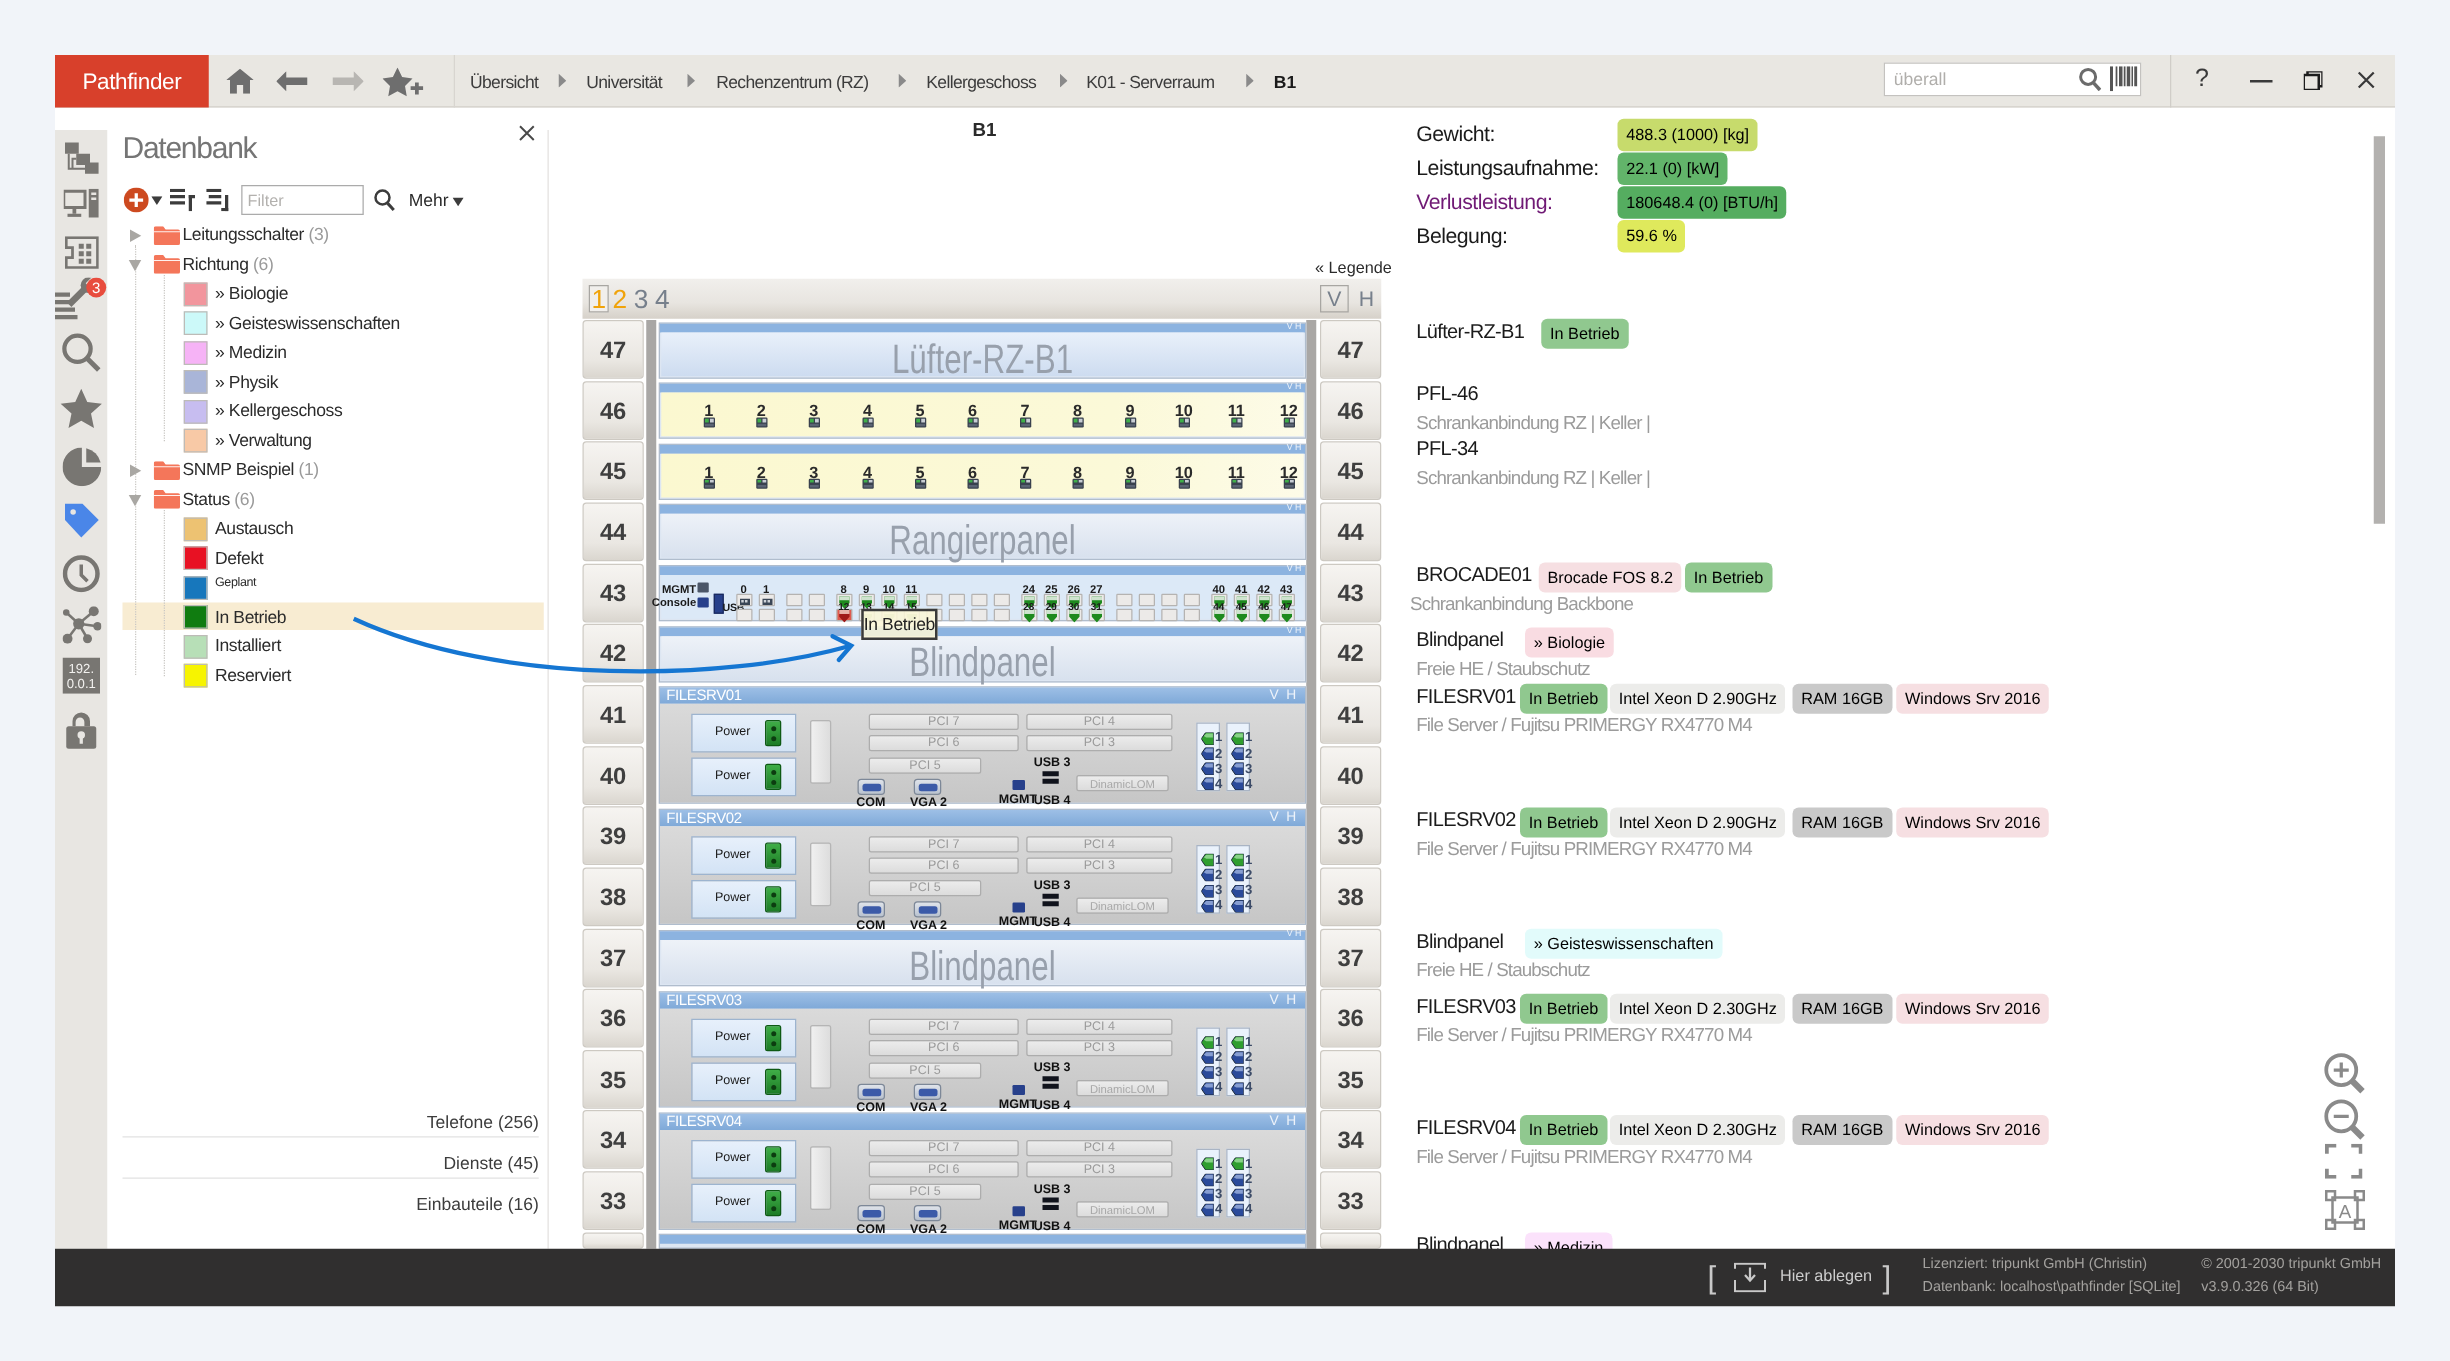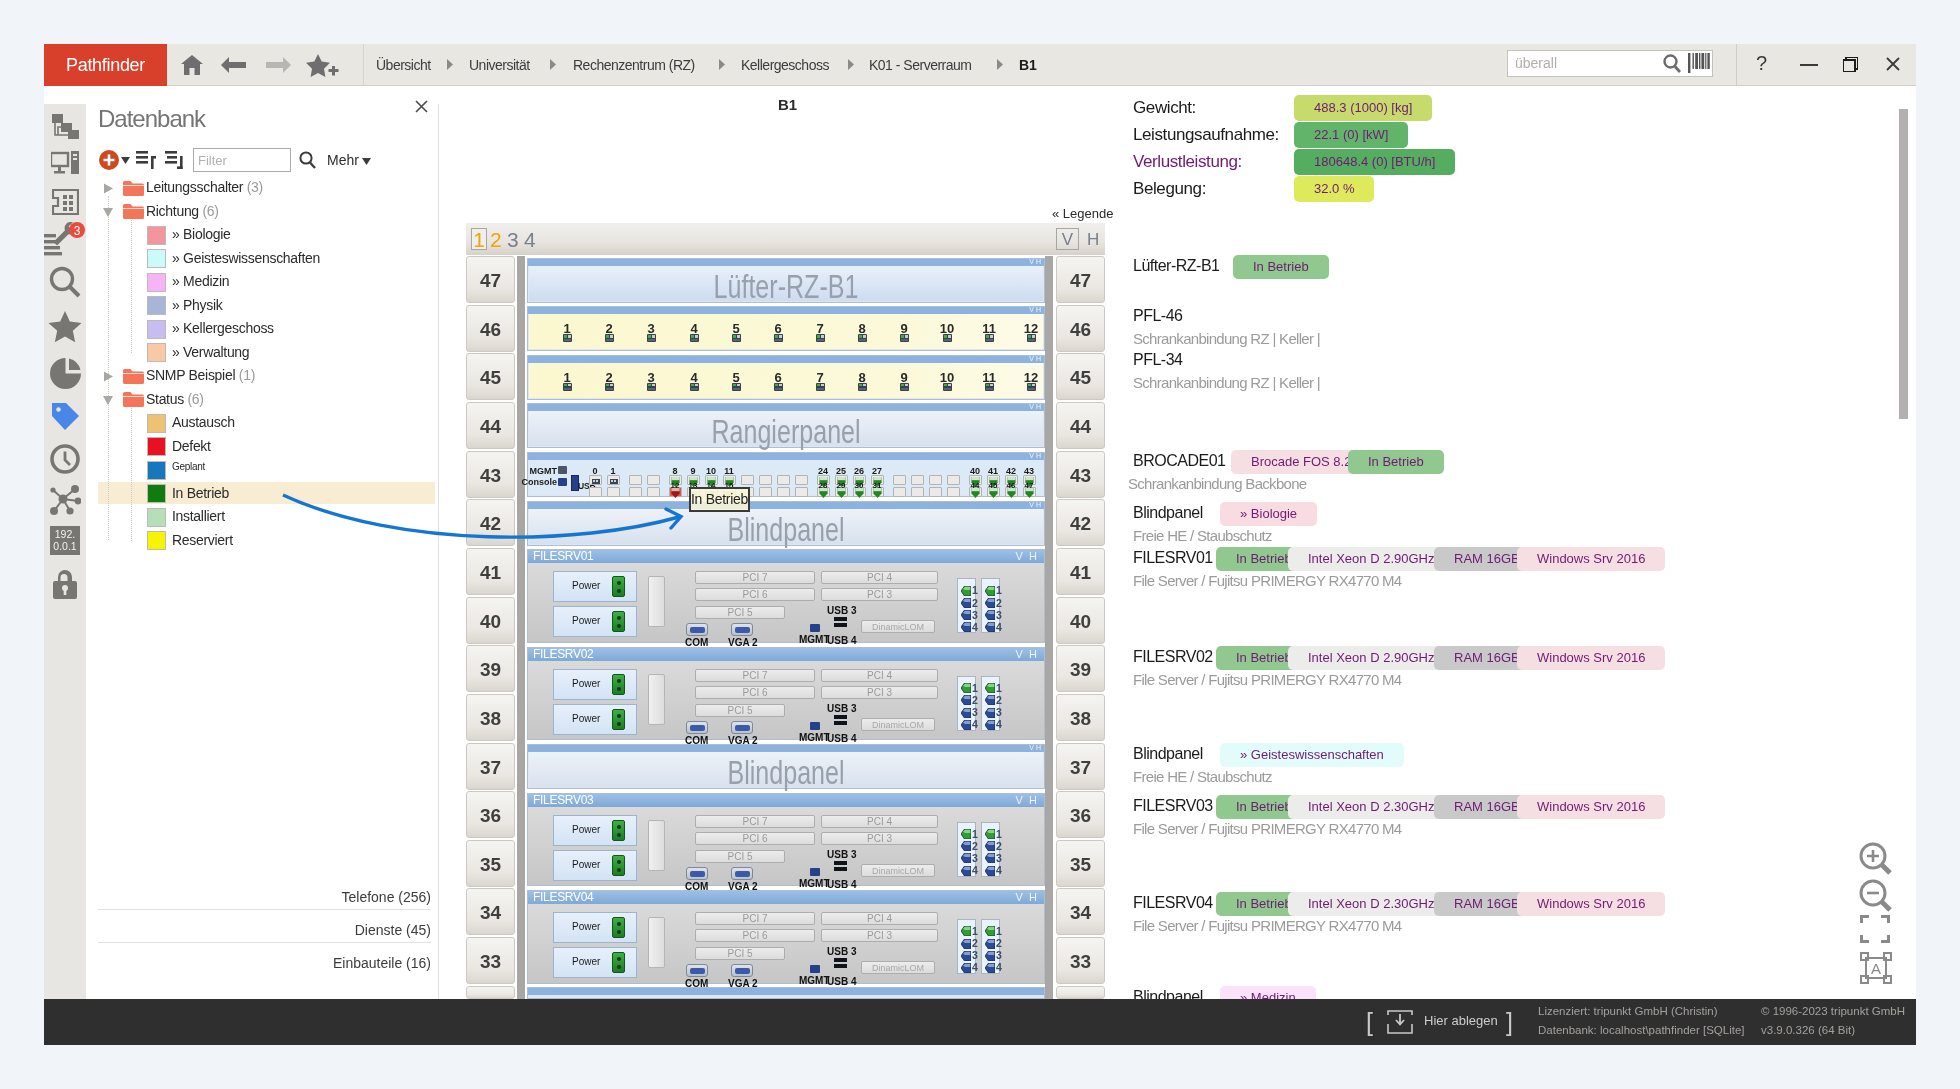--- a/index.html
+++ b/index.html
@@ -1,16 +1,16 @@
 <!DOCTYPE html>
 <html><head><meta charset="utf-8"><style>
 *{margin:0;padding:0;box-sizing:border-box;}
 html,body{width:1960px;height:1089px;background:#f1f4f9;font-family:"Liberation Sans",sans-serif;overflow:hidden;}
 .abs{position:absolute;}
-.badge{position:absolute;border-radius:5px;font-size:13px;line-height:24px;height:24px;padding:0 20px;color:#701a75;white-space:nowrap;}
+.badge{position:absolute;border-radius:5px;font-size:13px;line-height:24px;height:24px;padding:0 7px;color:#000000;white-space:nowrap;}
 .etitle{position:absolute;font-size:16px;letter-spacing:-0.5px;color:#1b1b1b;white-space:nowrap;}
 .esub{position:absolute;font-size:15px;letter-spacing:-0.7px;color:#9b9b9b;white-space:nowrap;}
 .ucell{position:absolute;background:linear-gradient(#f6f4f1,#eae7e2 70%,#dad6cf);border:1px solid #cdc9c2;border-radius:3px;color:#3f3f3f;font-weight:bold;font-size:19px;text-align:center;}
 .bigname{position:absolute;left:0;right:0;text-align:center;color:#98a0ac;font-size:33px;transform:scaleX(0.76);}
 .pcibox{position:absolute;background:linear-gradient(#ececec,#dcdcdc);border:1px solid #adadad;color:#9a9a9a;font-size:10px;text-align:center;border-radius:2px;}
 .psq{position:absolute;width:13px;height:10px;background:#eceae8;border:1px solid #b5b3b1;border-radius:1px;}
 </style></head><body>
 
 <div style="position:absolute;left:44px;top:44px;width:1872px;height:1001px;background:#fff;"></div>
 <div style="position:absolute;left:44px;top:44px;width:1872px;height:42px;background:#e9e7e2;border-bottom:1px solid #d2cfc9;"></div>
@@ -1034,21 +1034,21 @@
 <path d="M386 22 L401 29.5 L391 41" fill="none" stroke="#1576d2" stroke-width="3.4" stroke-linecap="round" stroke-linejoin="miter"></path>
   </svg>
 <div style="position:absolute;left:689px;top:487px;width:61px;height:25px;background:rgba(250,246,215,0.88);border:2px solid #3a3a3a;font-size:14px;letter-spacing:-0.3px;color:#222;text-align:center;line-height:21px;white-space:nowrap;z-index:7;">In Betrieb</div>
 <div style="position:absolute;left:1133px;top:98px;font-size:17px;letter-spacing:-0.4px;color:#1b1b1b;">Gewicht:</div>
 <div class="badge" style="position:absolute;left:1294px;top:95px;background:#c7db6c;height:26px;line-height:26px;">488.3 (1000) [kg]</div>
 <div style="position:absolute;left:1133px;top:125px;font-size:17px;letter-spacing:-0.4px;color:#1b1b1b;">Leistungsaufnahme:</div>
 <div class="badge" style="position:absolute;left:1294px;top:122px;background:#62b46a;height:26px;line-height:26px;">22.1 (0) [kW]</div>
 <div style="position:absolute;left:1133px;top:152px;font-size:17px;letter-spacing:-0.4px;color:#701a75;">Verlustleistung:</div>
 <div class="badge" style="position:absolute;left:1294px;top:149px;background:#55ad60;height:26px;line-height:26px;text-align:center;">180648.4 (0) [BTU/h]</div>
 <div style="position:absolute;left:1133px;top:179px;font-size:17px;letter-spacing:-0.4px;color:#1b1b1b;">Belegung:</div>
-<div class="badge" style="position:absolute;left:1294px;top:176px;background:#dfe95c;height:26px;line-height:26px;">32.0 %</div>
+<div class="badge" style="position:absolute;left:1294px;top:176px;background:#dfe95c;height:26px;line-height:26px;">59.6 %</div>
 <div class="etitle" style="position:absolute;left:1133px;top:257px;">Lüfter-RZ-B1</div>
 <div class="badge" style="position:absolute;left:1233px;top:255px;background:#90c88f;">In Betrieb</div>
 <div class="etitle" style="position:absolute;left:1133px;top:307px;">PFL-46</div>
 <div class="esub" style="position:absolute;left:1133px;top:330px;">Schrankanbindung RZ | Keller |</div>
 <div class="etitle" style="position:absolute;left:1133px;top:351px;">PFL-34</div>
 <div class="esub" style="position:absolute;left:1133px;top:374px;">Schrankanbindung RZ | Keller |</div>
 <div class="etitle" style="position:absolute;left:1133px;top:452px;">BROCADE01</div>
 <div class="esub" style="position:absolute;left:1128px;top:475px;">Schrankanbindung Backbone</div>
 <div class="badge" style="position:absolute;left:1231px;top:450px;background:#f6dfe2;">Brocade FOS 8.2</div>
 <div class="badge" style="position:absolute;left:1348px;top:450px;background:#90c88f;">In Betrieb</div>
@@ -1115,13 +1115,13 @@
 <svg class="abs" style="left:1387px;top:1010px" width="26" height="24" viewBox="0 0 26 24">
 <g stroke="#c9c9c9" stroke-width="1.6" fill="none">
       <path d="M1 5 L1 1 L25 1 L25 5 M1 14 L1 23 L25 23 L25 14"></path>
     </g>
 <path d="M13 4 L13 13 M9 10 L13 14.5 L17 10" stroke="#c9c9c9" stroke-width="1.8" fill="none"></path>
   </svg>
 <div style="position:absolute;left:1424px;top:1013px;font-size:13px;color:#cdcdcd;">Hier ablegen</div>
 <div style="position:absolute;left:1506px;top:1008px;font-size:25px;color:#c9c9c9;">]</div>
 <div style="position:absolute;left:1538px;top:1005px;font-size:11.5px;color:#a3a19e;">Lizenziert: tripunkt GmbH (Christin)</div>
 <div style="position:absolute;left:1538px;top:1024px;font-size:11.5px;color:#a3a19e;">Datenbank: localhost\pathfinder [SQLite]</div>
-<div style="position:absolute;left:1761px;top:1005px;font-size:11.5px;color:#a3a19e;">© 1996-2023 tripunkt GmbH</div>
+<div style="position:absolute;left:1761px;top:1005px;font-size:11.5px;color:#a3a19e;">© 2001-2030 tripunkt GmbH</div>
 <div style="position:absolute;left:1761px;top:1024px;font-size:11.5px;color:#a3a19e;">v3.9.0.326 (64 Bit)</div>
 </body></html>

